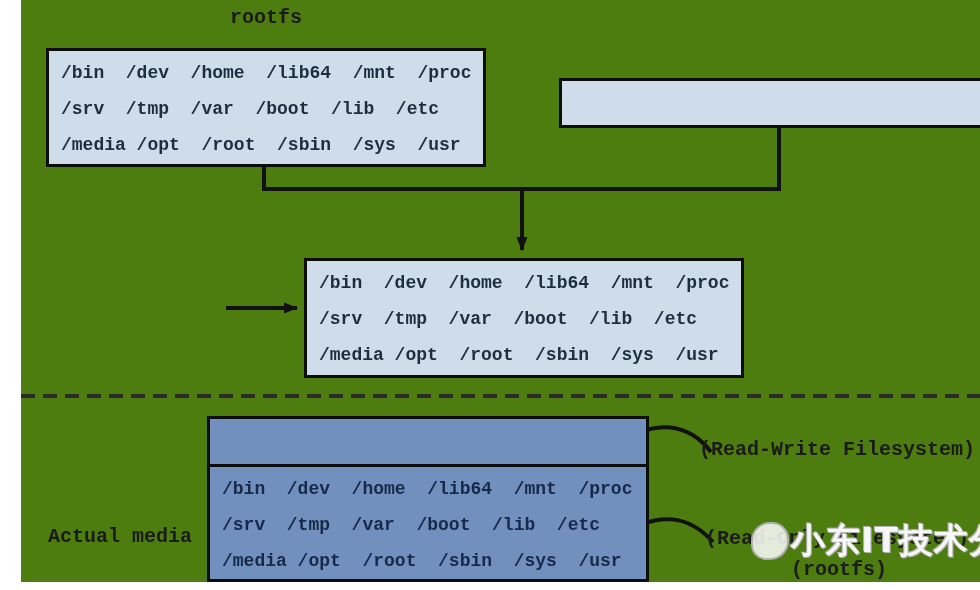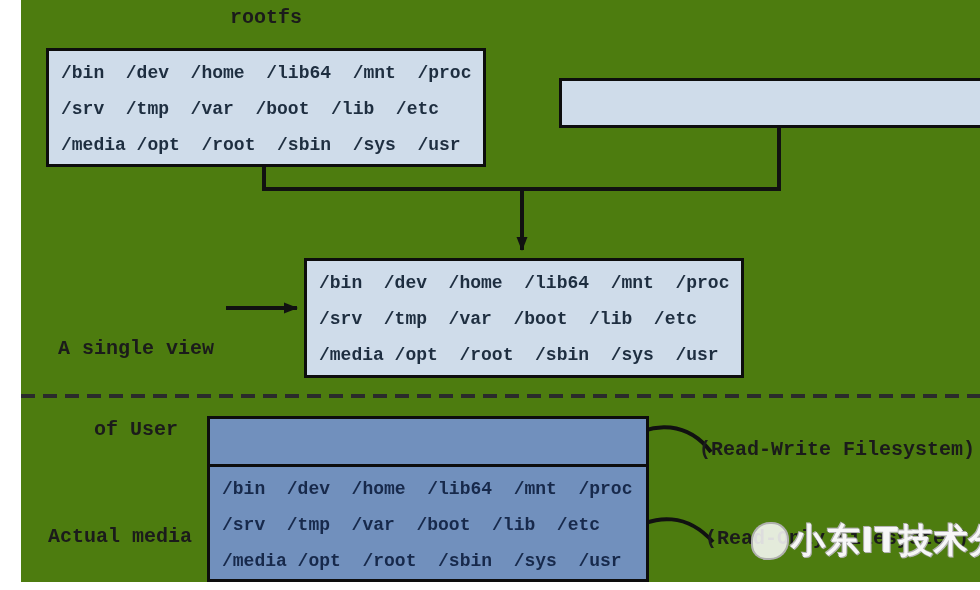--- a/index.html
+++ b/index.html
@@ -73,24 +73,20 @@
     <div class="rows">
       <div class="row">/bin  /dev  /home  /lib64  /mnt  /proc</div>
       <div class="row">/srv  /tmp  /var  /boot  /lib  /etc</div>
       <div class="row">/media /opt  /root  /sbin  /sys  /usr</div>
     </div>
   </div>
 
   <div class="fsbox" style="left:538px; top:78px; width:442px; height:50px;"></div>
 
 
-  <div class="label centered" style="left:20px; top:281px; width:190px; line-height:27px;">
-    <div>A single view</div>
-    <div>of User</div>
-  </div>
 
   <div class="fsbox" style="left:283px; top:258px; width:440px; height:120px;">
     <div class="rows">
       <div class="row">/bin  /dev  /home  /lib64  /mnt  /proc</div>
       <div class="row">/srv  /tmp  /var  /boot  /lib  /etc</div>
       <div class="row">/media /opt  /root  /sbin  /sys  /usr</div>
     </div>
   </div>
 
   <div class="dashed-line" style="top:394px;"></div>
@@ -104,19 +100,20 @@
     <div class="strip"></div>
     <div class="rows">
       <div class="row">/bin  /dev  /home  /lib64  /mnt  /proc</div>
       <div class="row">/srv  /tmp  /var  /boot  /lib  /etc</div>
       <div class="row">/media /opt  /root  /sbin  /sys  /usr</div>
     </div>
   </div>
 
   <div class="label" style="left:678px; top:437px;">(Read-Write Filesystem)</div>
   <div class="label" style="left:684px; top:526px;font-family:Liberation Mono, monospace;">(Read-Only Filesystem)</div>
+  <div class="label" style="left:770px; top:557px;">(rootfs)</div>
 
   <div class="watermark">
     <span class="wm-logo"></span>
     <span class="wm-text">小东IT技术分享</span>
   </div>
 
 </div>
 
 </body></html>

